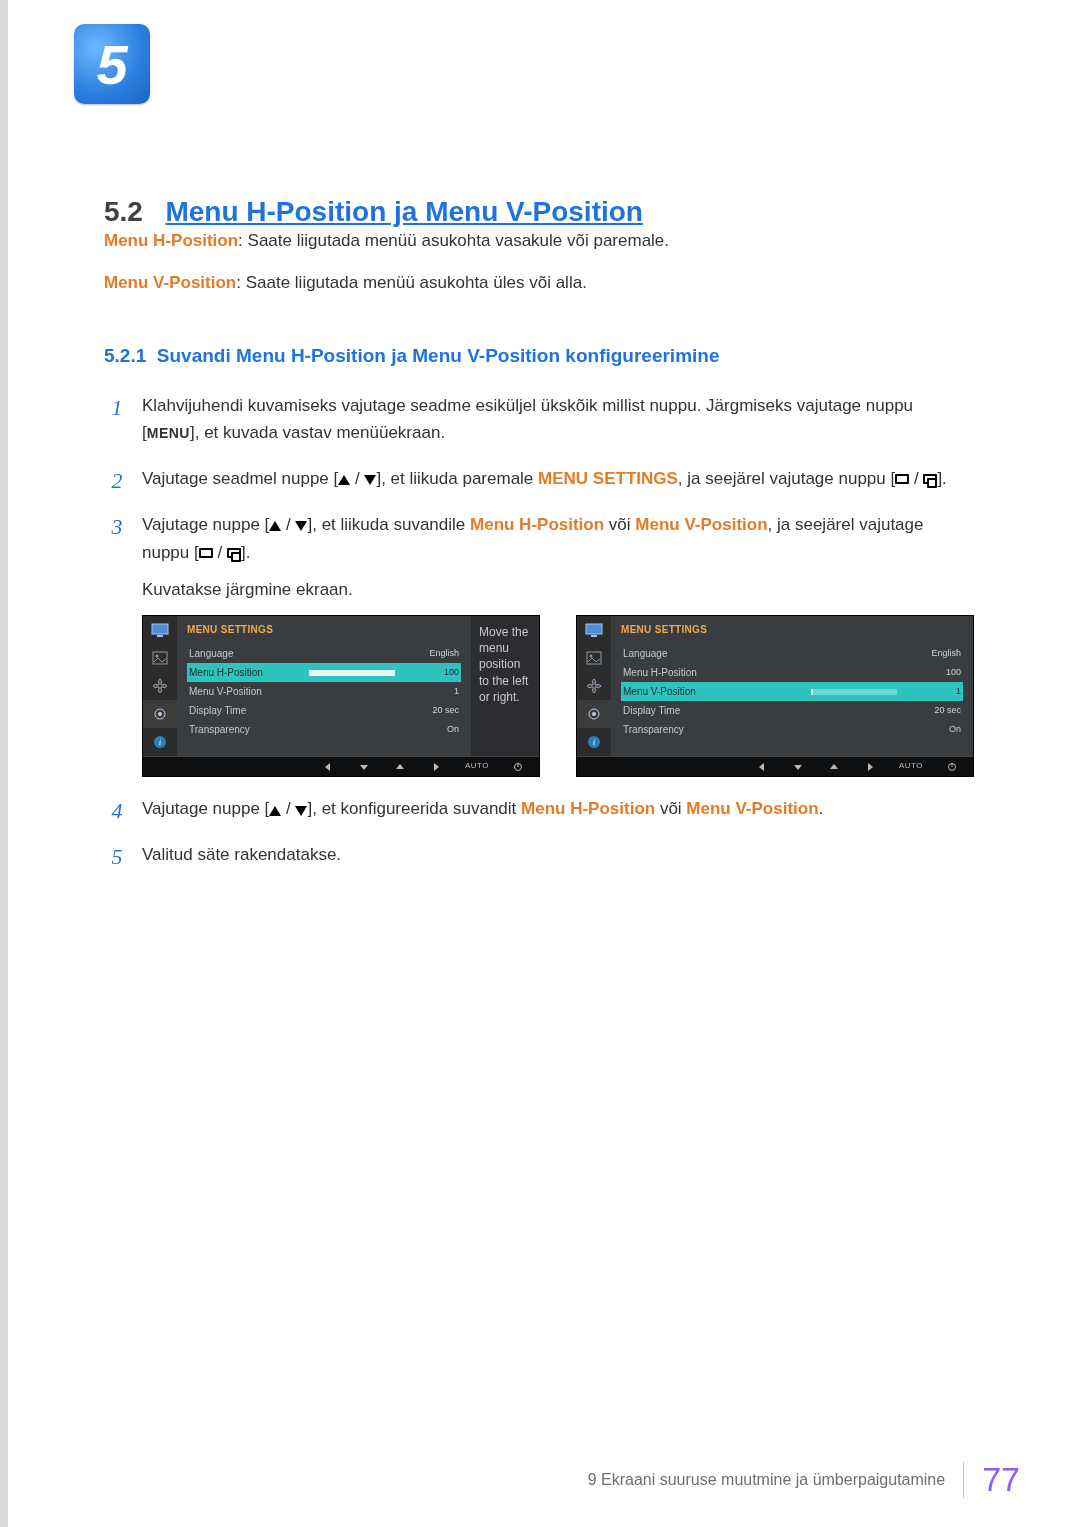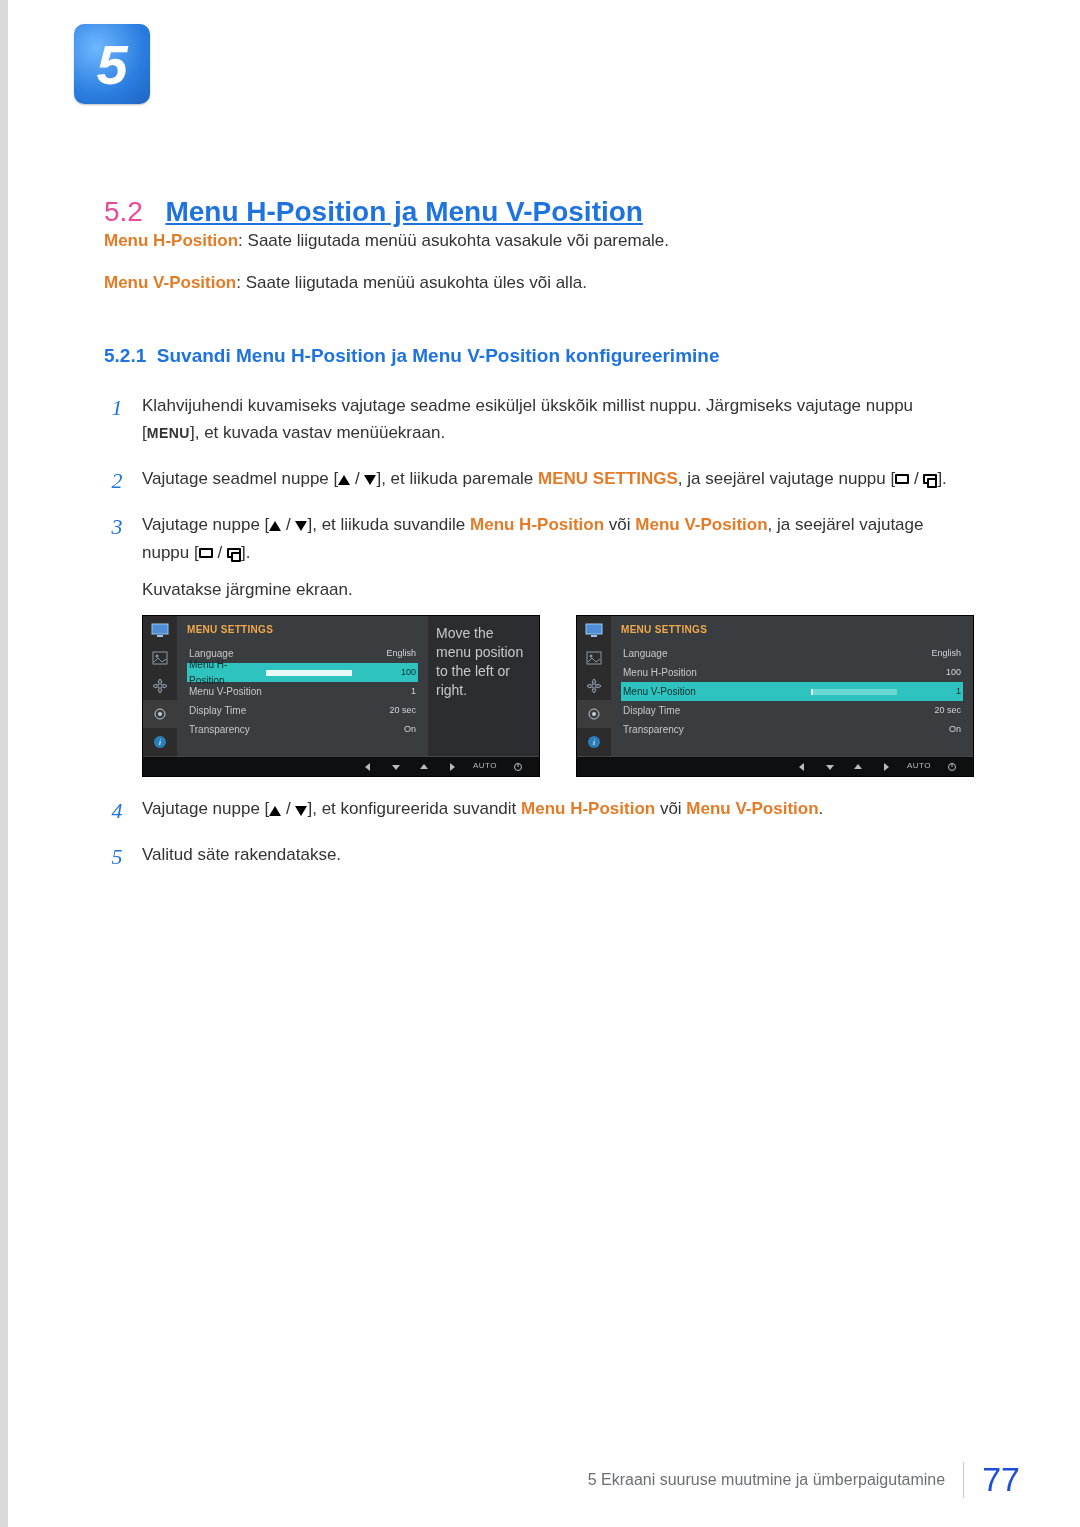--- a/index.html
+++ b/index.html
@@ -15,21 +15,21 @@
     display:flex; align-items:center; justify-content:center;
     color:#fff; font-size:56px; font-weight:700; font-style:italic;
   }
   .chapter-title {
     position:absolute; left:176px; top:30px; width:820px;
     color:#1e73de; font-size:38px; line-height:1.2; font-weight:400;
   }
 
   
   .section { position:absolute; left:104px; top:196px; width:870px; }
-  .sec-num { color:#ec4899; font-size:28px; font-weight:400; display:inline-block; margin-right:18px;}
+  .sec-num { color:#404040; font-size:28px; font-weight:700; display:inline-block; margin-right:18px;}
   .sec-title { color:#1e73de; font-size:28px; font-weight:700;text-decoration:underline; }
   .body { font-size:17px; line-height:1.55; color:#333; }
   .body p { margin-bottom:16px; }
   .orange { color:#e47b27; font-weight:700; }
   .orange-b { color:#e47b27; font-weight:700; }
   .subsec { color:#1e73de; font-size:19px; font-weight:700; margin-top:44px; margin-bottom:22px; }
 
   ol.steps { list-style:none; padding-left:0; counter-reset:step; }
   ol.steps > li { position:relative; padding-left:38px; margin-bottom:18px; font-size:17px; line-height:1.6;}
   ol.steps > li .num { position:absolute; left:0; top:-2px; color:#1e73de; font-style:italic; font-size:22px; font-family: Georgia, 'Times New Roman', serif; width:26px; text-align:center;}
@@ -53,30 +53,30 @@
   .nav-i svg { display:block; }
   .osd-main { flex:1; background:#3a3d40; padding:6px 10px 10px 10px; position:relative;}
   .osd-title { color:#f0a84c; font-size:10px; font-weight:700; margin-bottom:6px; letter-spacing:.3px;}
   .osd-list .row { display:flex; align-items:center; height:19px; padding:0 2px; font-size:10px;}
   .osd-list .row.sel { background:#2fc3bf; color:#0b2d2c;}
   .osd-list .row .lbl { flex:1; }
   .osd-list .row .val { width:56px; text-align:right; color:#cfd4d8; font-size:9px;}
   .osd-list .row.sel .val { color:#0b2d2c;}
   .osd-list .slider { flex:0 0 86px; height:6px; background:#6bd7d3; margin:0 8px; position:relative; border-radius:1px;}
   .osd-list .slider .fill { position:absolute; left:0; top:0; bottom:0; background:#e8f9f8;}
-  .osd-tip { width:111px; background:#2b2d30; padding:8px; font-size:14px; line-height:1.35; color:#c8c8c8;}
-  .osd-bottom { height:20px; background:#0e0f10; border-top:1px solid #444; display:flex; align-items:center; justify-content:flex-end; gap:14px; padding:0 14px;}
+  .osd-tip { width:68px; background:#2b2d30; padding:8px; font-size:12px; line-height:1.35; color:#c8c8c8;}
+  .osd-bottom { height:20px; background:#0e0f10; border-top:1px solid #444; display:flex; align-items:center; justify-content:flex-end; gap:22px; padding:0 14px;}
   .osd-bottom .ib { width:14px; height:12px; display:flex; align-items:center; justify-content:center; font-size:10px; color:#bbb;}
   .osd-bottom .ib svg{display:block;}
   .osd-bottom .auto { font-size:8px; color:#bbb; letter-spacing:.5px;}
 
   
   .footer { position:absolute; left:0; bottom:28px; width:1080px; display:flex; align-items:center; justify-content:flex-end; padding-right:60px; gap:18px;}
   .footer .ftxt { color:#6d6f72; font-size:16px; }
-  .footer .pnum { color:#1d4ed8; font-size:34px; font-weight:400; }
+  .footer .pnum { color:#8b5cf6; font-size:34px; font-weight:400; }
   .footer .sep { width:1px; height:36px; background:#c5c8cb; }
 </style>
 </head>
 <body>
 
 <div class="page">
   <div class="sidebar-line"></div>
 
   <div class="chapter-badge">
     <span>5</span>
@@ -314,17 +314,17 @@
         </li>
         <li>
           <span class="num">5</span>
           <span>Valitud säte rakendatakse.</span>
         </li>
       </ol>
     </div>
   </div>
 
   <div class="footer">
-    <span class="ftxt">5 Ekraani suuruse muutmine ja ümberpaigutamine</span>
+    <span class="ftxt">9 Ekraani suuruse muutmine ja ümberpaigutamine</span>
     <span class="sep"></span>
     <span class="pnum">77</span>
   </div>
 </div>
 
 </body></html>

